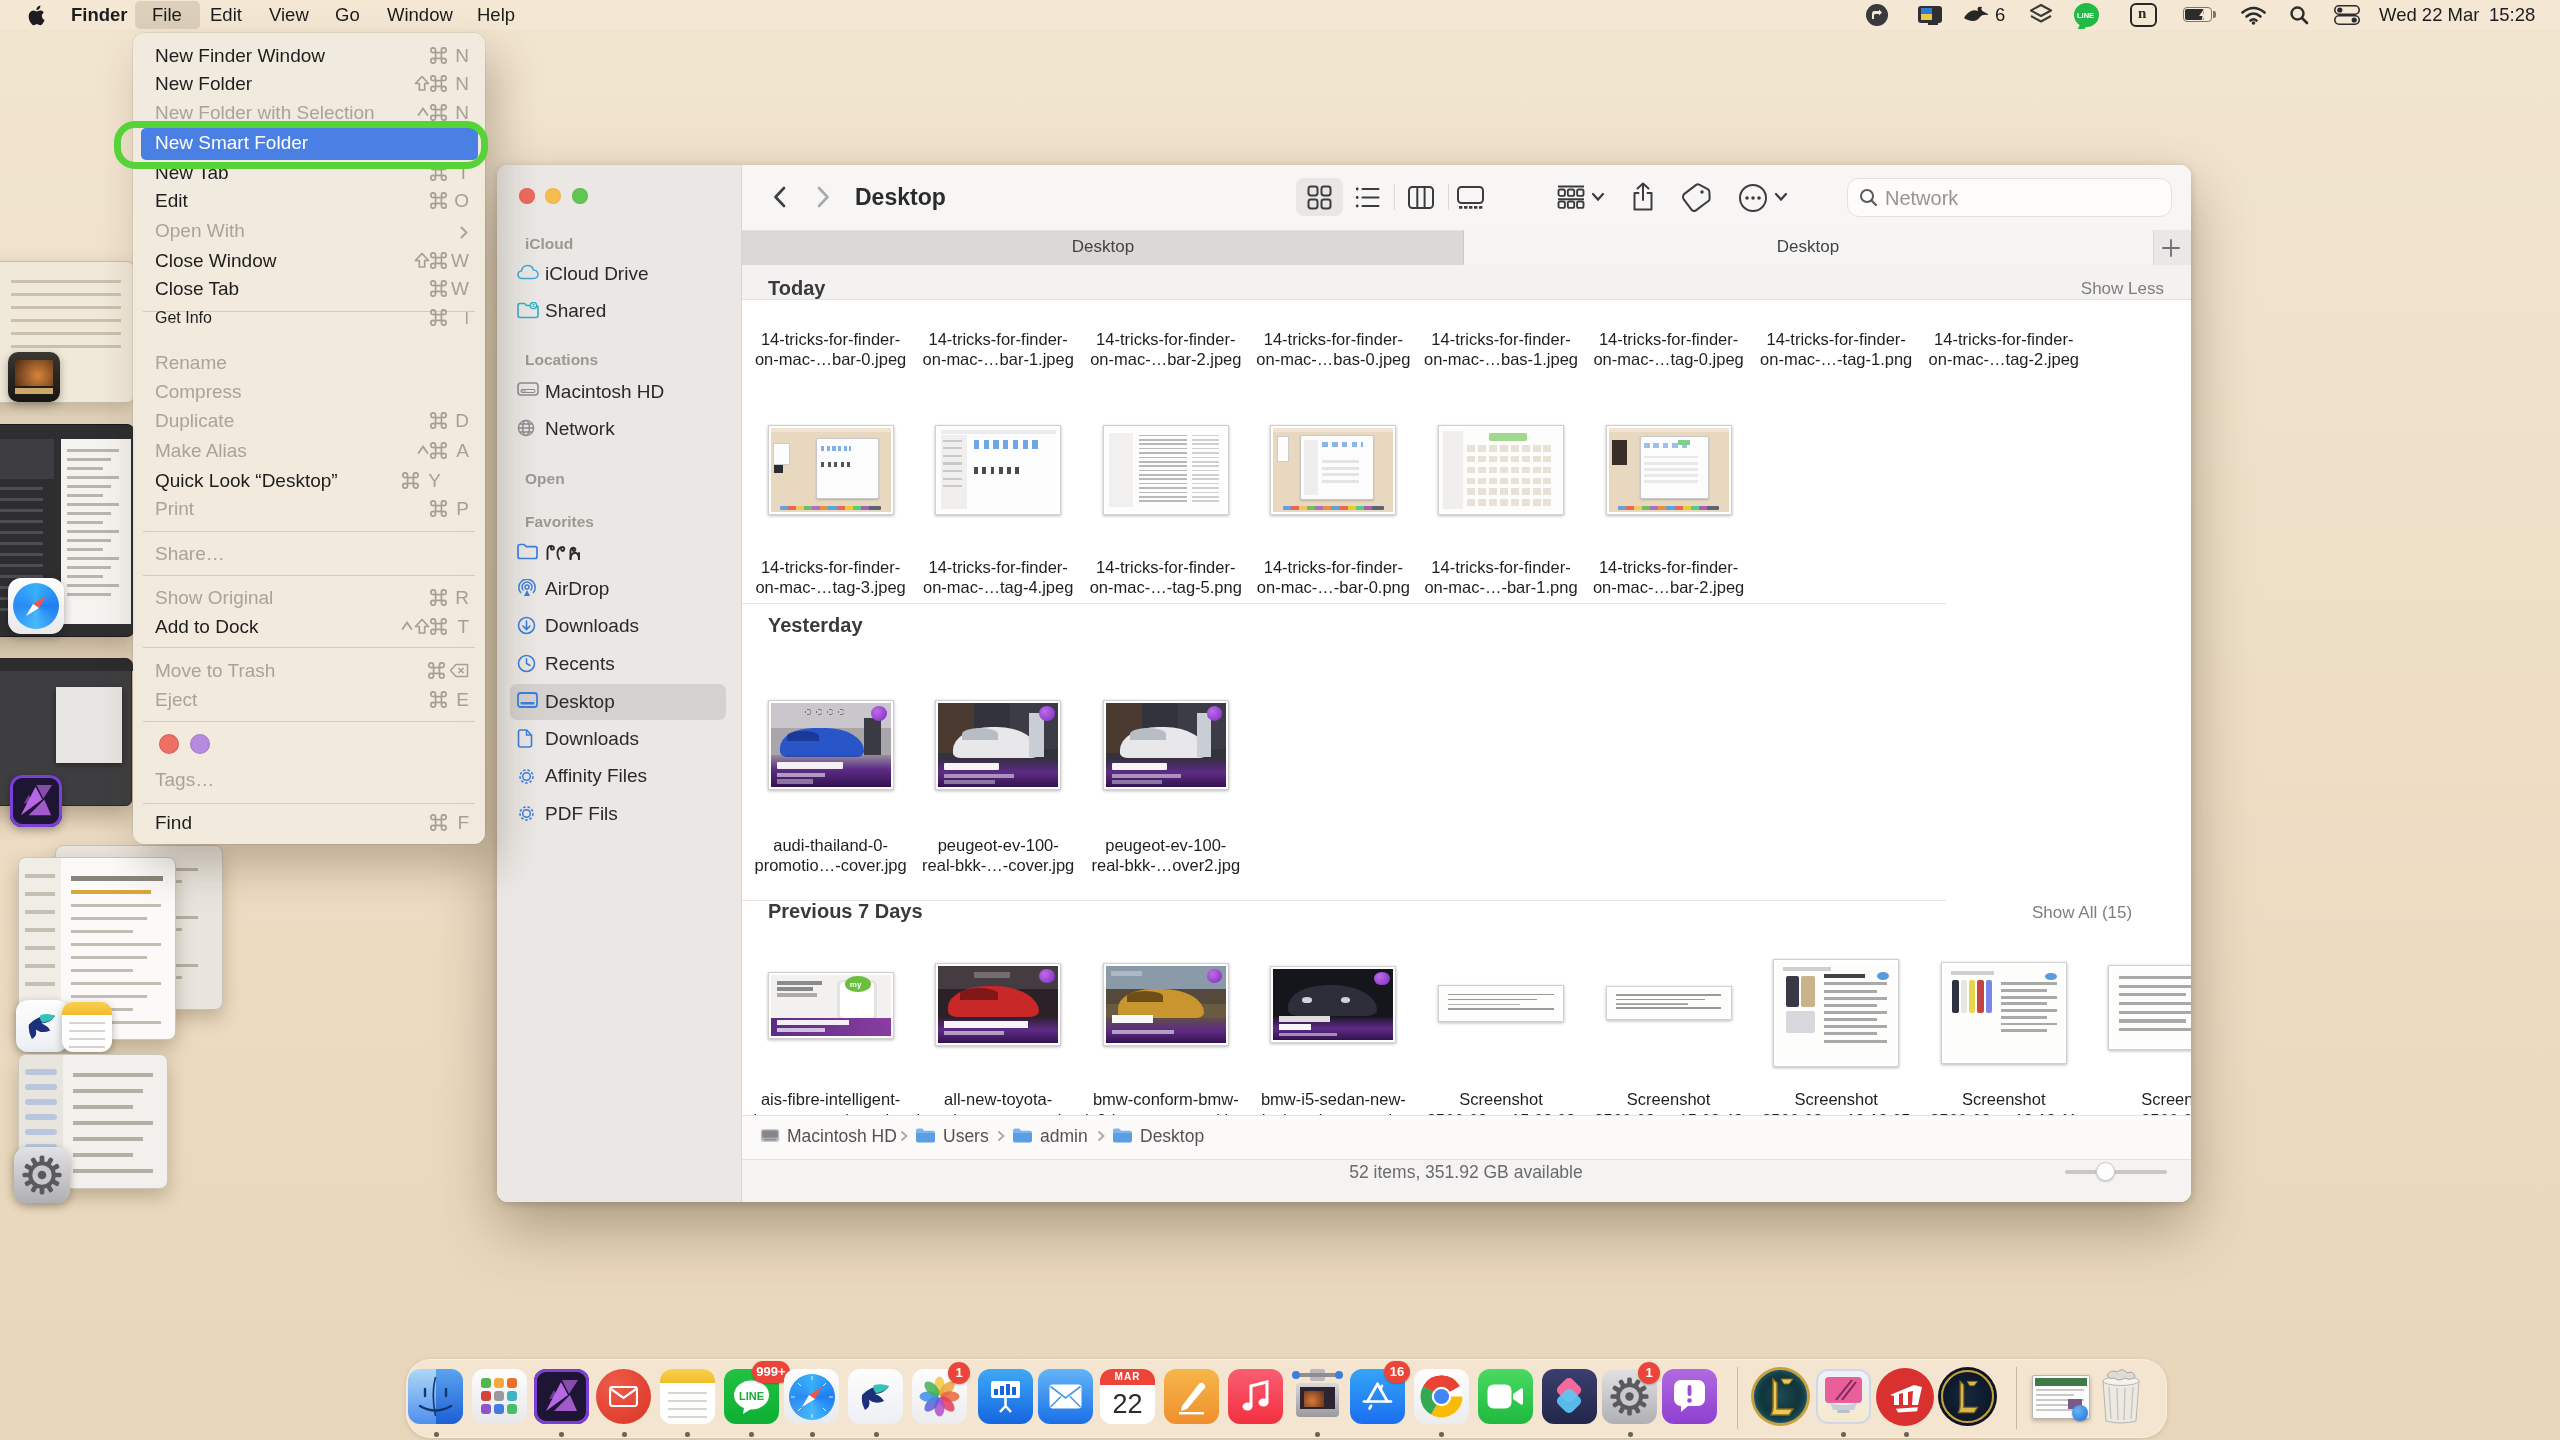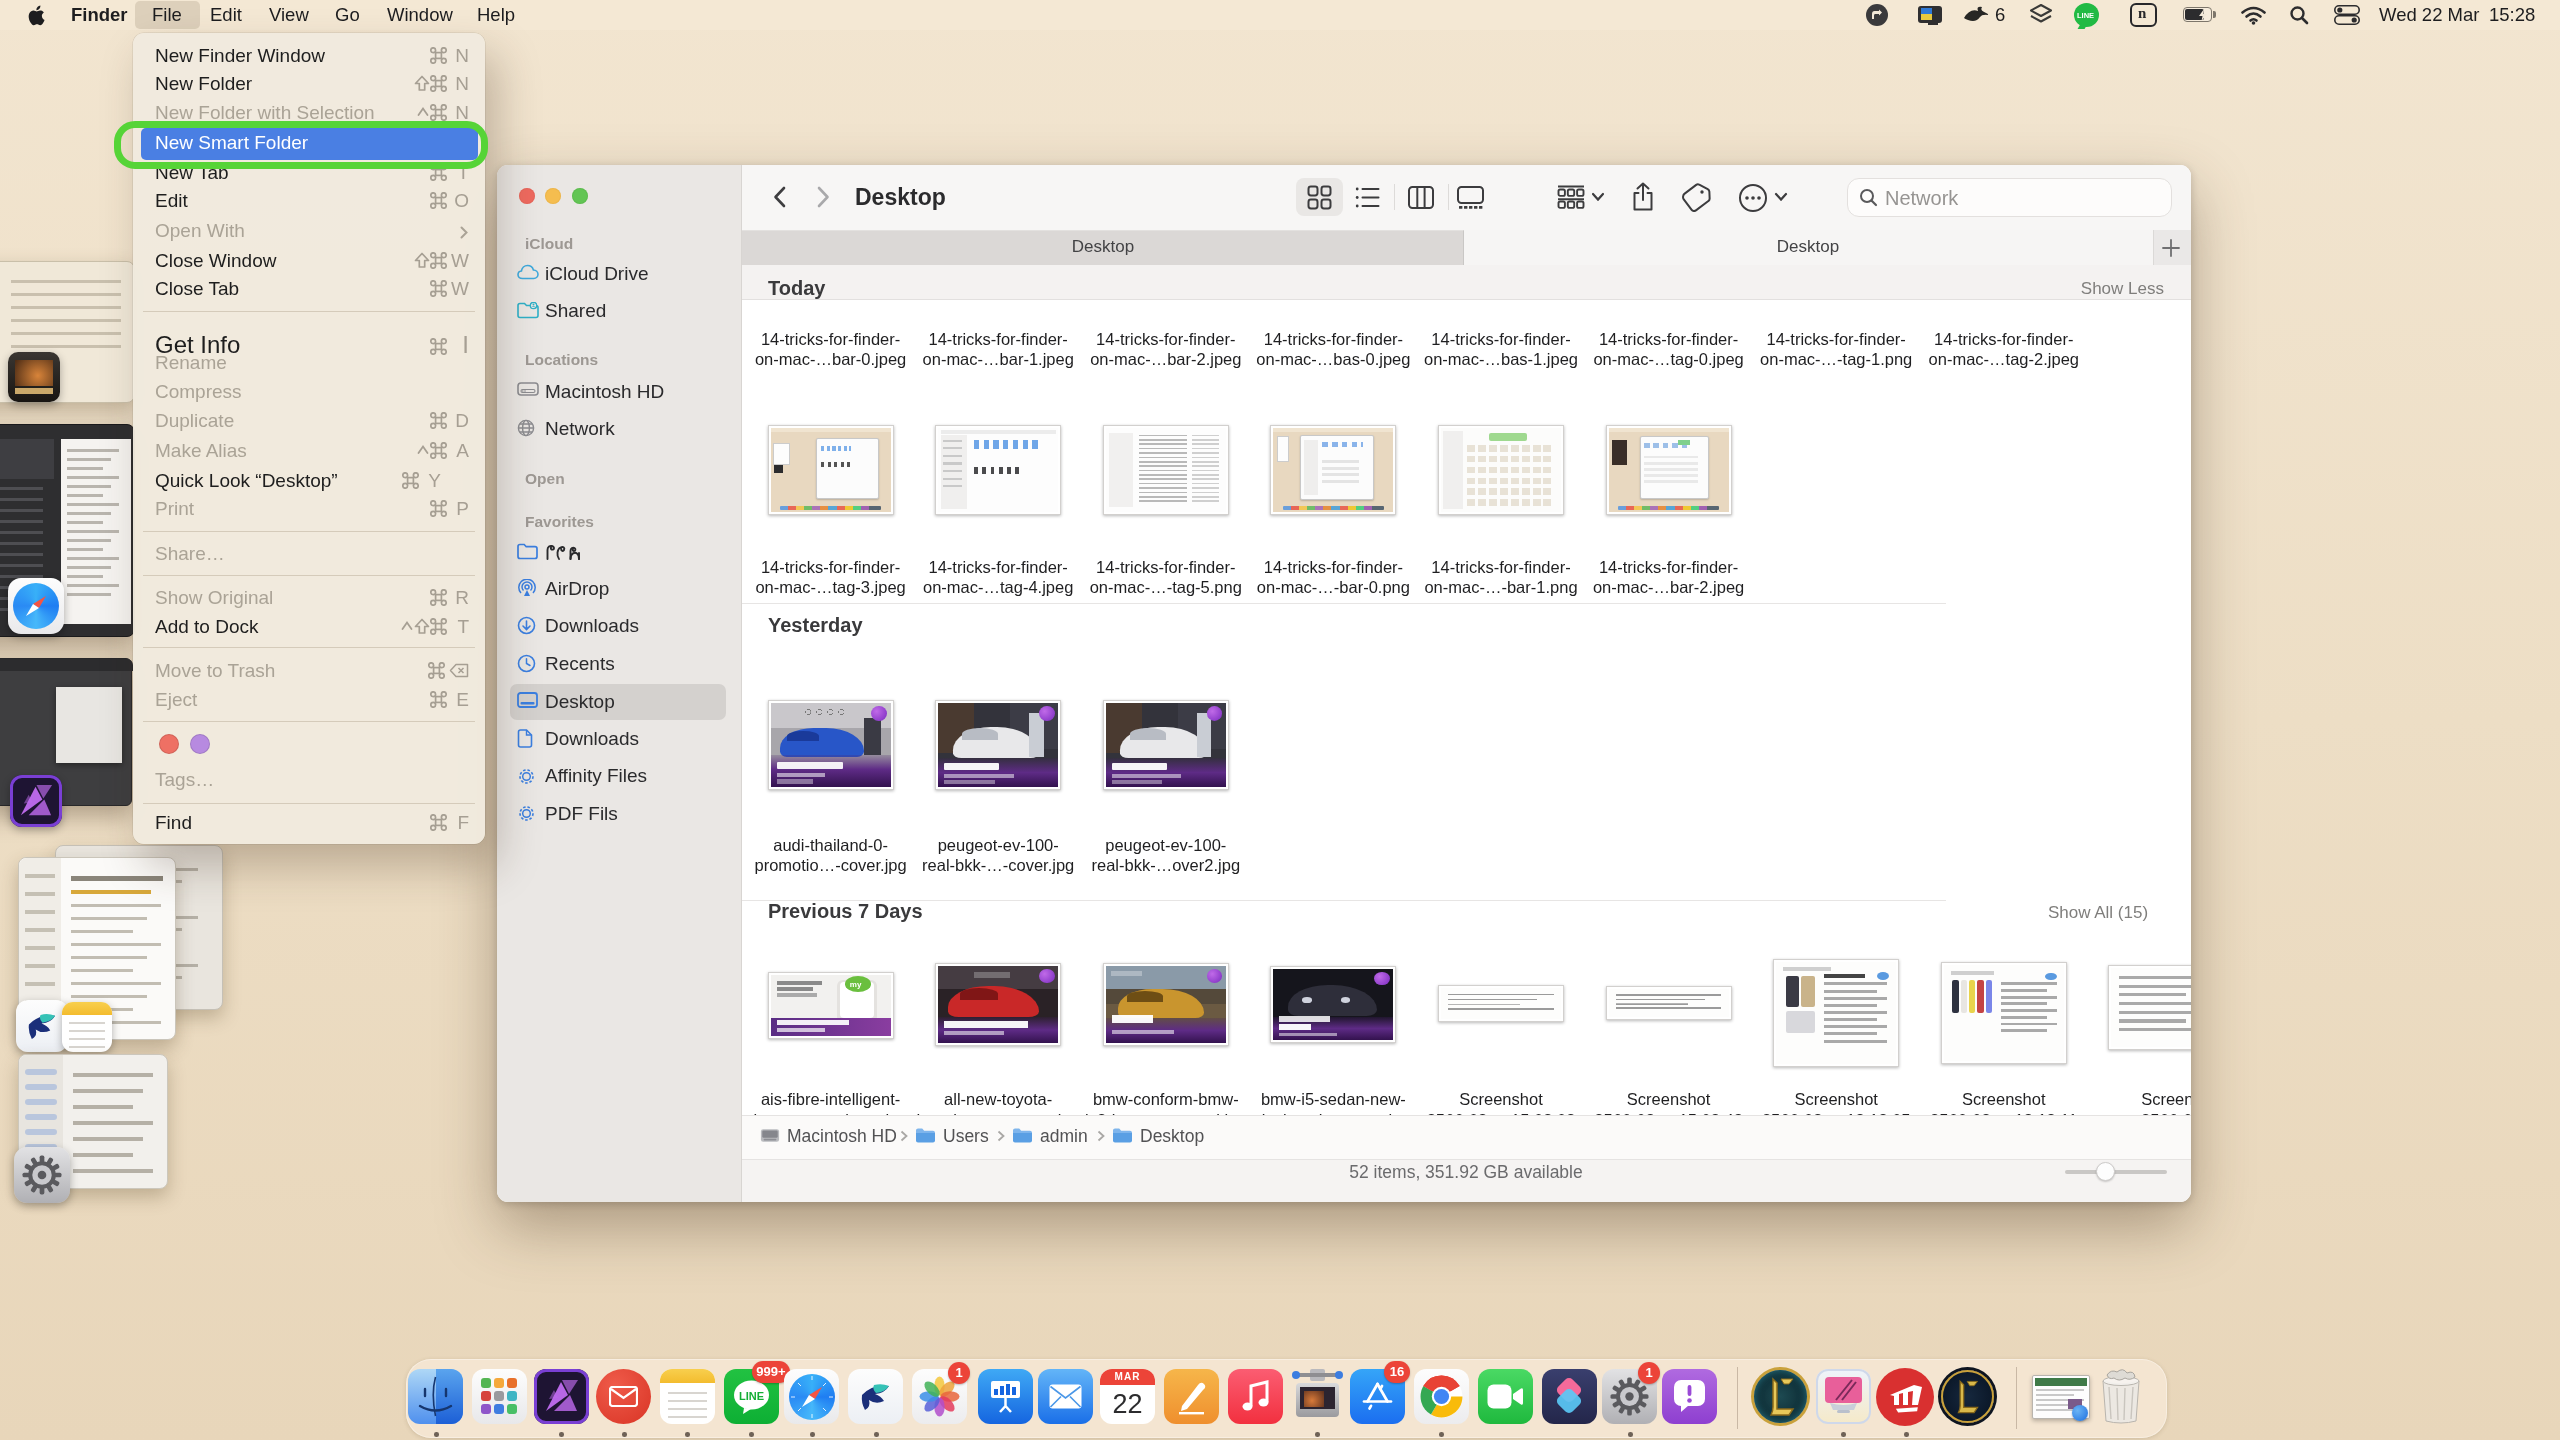--- a/index.html
+++ b/index.html
@@ -403,21 +403,21 @@
             <div class="a" style="left:5%;bottom:11%;width:58%;height:4.5%;background:rgba(255,255,255,.5)"></div>
             <div class="a" style="left:5%;bottom:4%;width:42%;height:4.5%;background:rgba(255,255,255,.4)"></div>
             <div class="a" style="left:84%;top:4%;width:13%;height:18%;border-radius:50%;background:radial-gradient(circle at 35% 35%,#c06ae8,#7a2bbf)"></div>
           </div>
         </div>
 <div class="a" style="left:243.6px;top:669.5px;width:180px;font-size:16.5px;line-height:20.5px;text-align:center;color:#1f1f21">audi-thailand-0-<br>promotio…-cover.jpg</div>
 <div class="a" style="left:411.2px;top:669.5px;width:180px;font-size:16.5px;line-height:20.5px;text-align:center;color:#1f1f21">peugeot-ev-100-<br>real-bkk-…-cover.jpg</div>
 <div class="a" style="left:578.8px;top:669.5px;width:180px;font-size:16.5px;line-height:20.5px;text-align:center;color:#1f1f21">peugeot-ev-100-<br>real-bkk-…over2.jpg</div>
 <div class="a" style="left:0;top:735px;width:1449px;height:1px;background:#e7e5e4"></div>
 <div class="a" style="left:271px;top:735px;font-size:20px;font-weight:bold;color:#3a3a3c">Previous 7 Days</div>
-<div class="a" style="left:1535px;top:738px;width:132px;font-size:17px;color:#7f7e7c;text-align:center">Show All (15)</div>
+<div class="a" style="left:1535px;top:738px;width:132px;font-size:17px;color:#7f7e7c;text-align:left">Show All (15)</div>
 <div class="a" style="left:270.6px;top:807px;width:126px;height:67px;background:#fff;border:1px solid #d2d0ce;box-shadow:0 1px 3px rgba(0,0,0,.28);padding:2px">
           <div style="position:relative;width:100%;height:100%;overflow:hidden">
             <div class="a" style="left:0;top:0;right:0;bottom:0;background:#f2f1ef"></div>
             <div class="a" style="left:55%;top:8%;width:34%;height:70%;background:#e4e2df;border-radius:6px"></div>
             <div class="a" style="left:58%;top:12%;width:28%;height:58%;background:#fff;border-radius:4px"></div>
             <div class="a" style="left:62%;top:2%;width:22%;height:26%;border-radius:50%;background:#6abf3e"></div>
             <div class="a" style="left:66%;top:8%;font-size:8px;color:#fff;font-weight:bold">my</div>
             <div class="a" style="left:5%;top:10%;width:38%;height:6%;background:#8a8a8a"></div>
             <div class="a" style="left:5%;top:20%;width:30%;height:6%;background:#8a8a8a"></div>
             <div class="a" style="left:5%;top:30%;width:34%;height:6%;background:#aaa"></div>
@@ -861,21 +861,21 @@
             <g fill="none" stroke="#a69f93" stroke-width="1.7">
               <circle cx="3.2" cy="3.2" r="2.4"></circle>
               <circle cx="13.8" cy="3.2" r="2.4"></circle>
               <circle cx="3.2" cy="13.8" r="2.4"></circle>
               <circle cx="13.8" cy="13.8" r="2.4"></circle>
               <rect x="5.6" y="5.6" width="5.8" height="5.8"></rect>
             </g>
           </svg></span><span style="display:inline-block;width:22px;text-align:right">W</span></span>
     </div>
   <div class="a" style="left:10px;top:278px;width:332px;height:1px;background:rgba(130,110,85,.25)"></div>
-  <div class="a" style="left:0;top:294px;width:352px;height:29px;font-size:24px;color:#1e1e1e">
+  <div class="a" style="left:0;top:272px;width:352px;height:29px;font-size:16px;color:#1e1e1e">
       <span class="a" style="left:22px;top:3.5px">Get Info</span>
       <span class="a" style="right:16px;top:3.5px;color:#a69f93"><span style="letter-spacing:1px"><svg width="17" height="17" viewBox="0 0 17 17" style="vertical-align:-2px">
             <g fill="none" stroke="#a69f93" stroke-width="1.7">
               <circle cx="3.2" cy="3.2" r="2.4"></circle>
               <circle cx="13.8" cy="3.2" r="2.4"></circle>
               <circle cx="3.2" cy="13.8" r="2.4"></circle>
               <circle cx="13.8" cy="13.8" r="2.4"></circle>
               <rect x="5.6" y="5.6" width="5.8" height="5.8"></rect>
             </g>
           </svg></span><span style="display:inline-block;width:22px;text-align:right">I</span></span>

